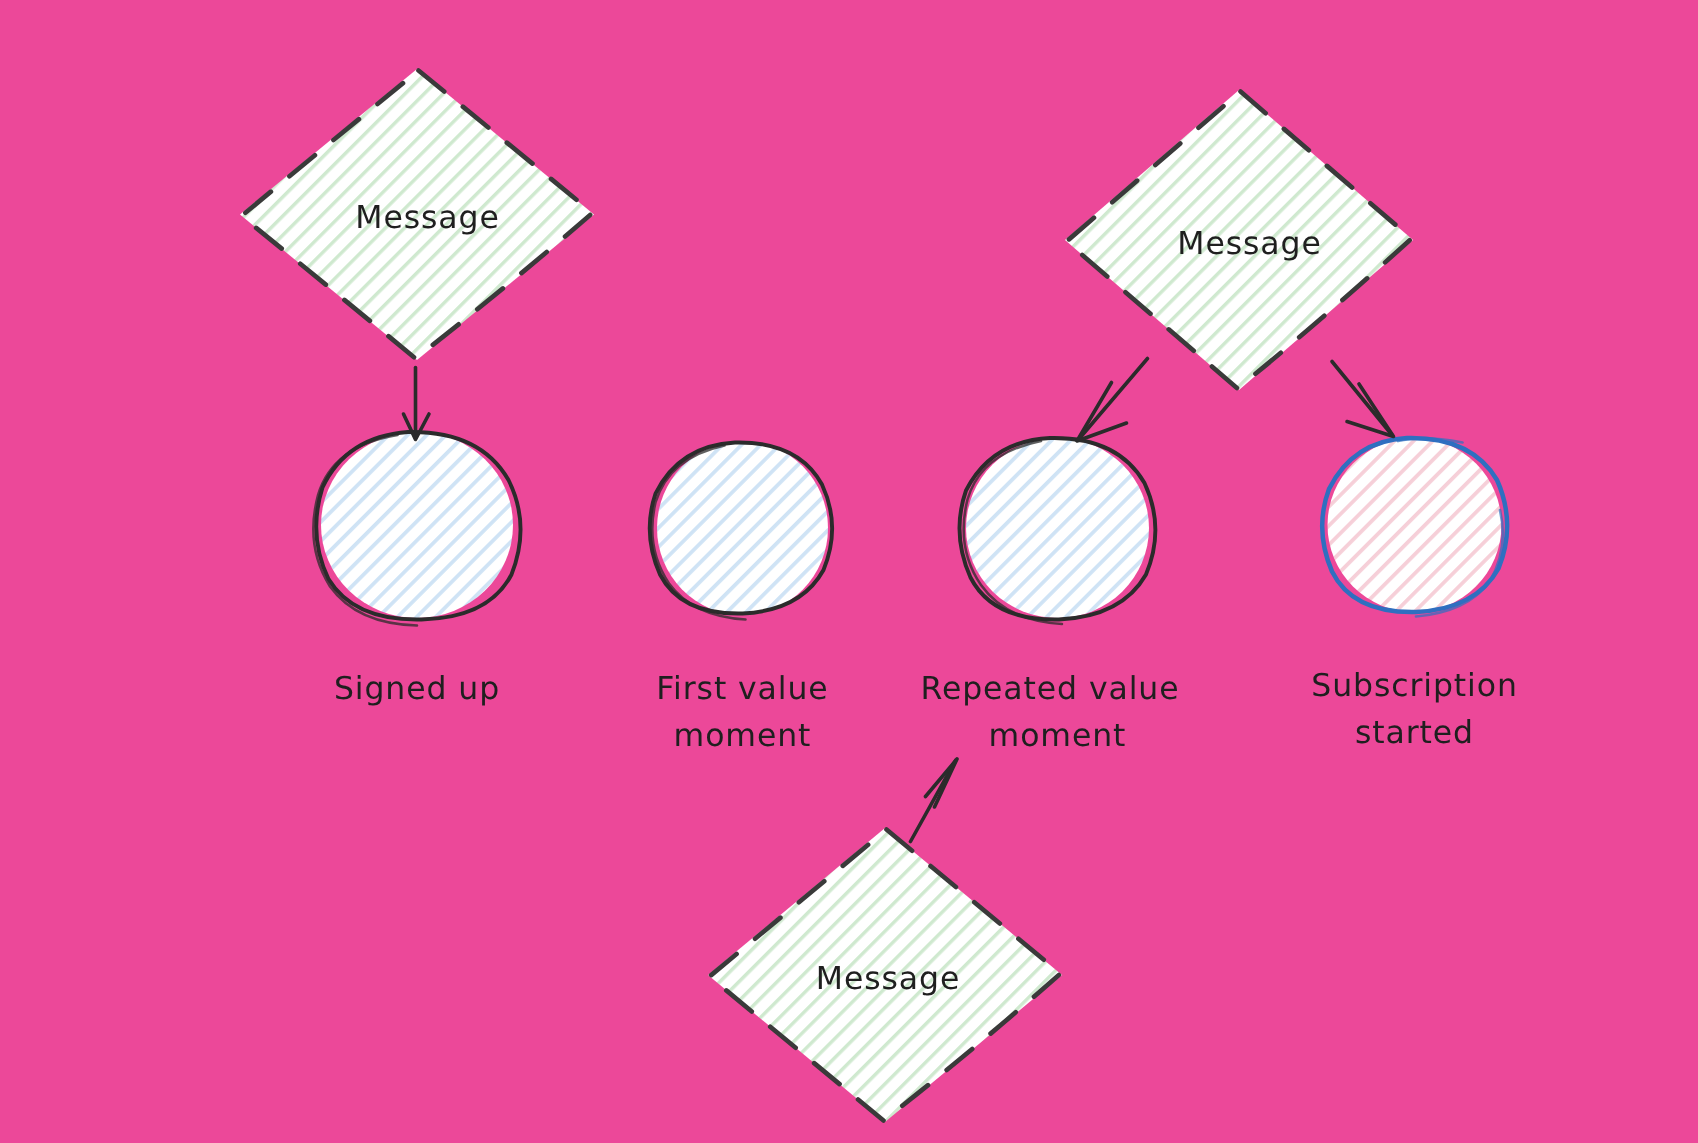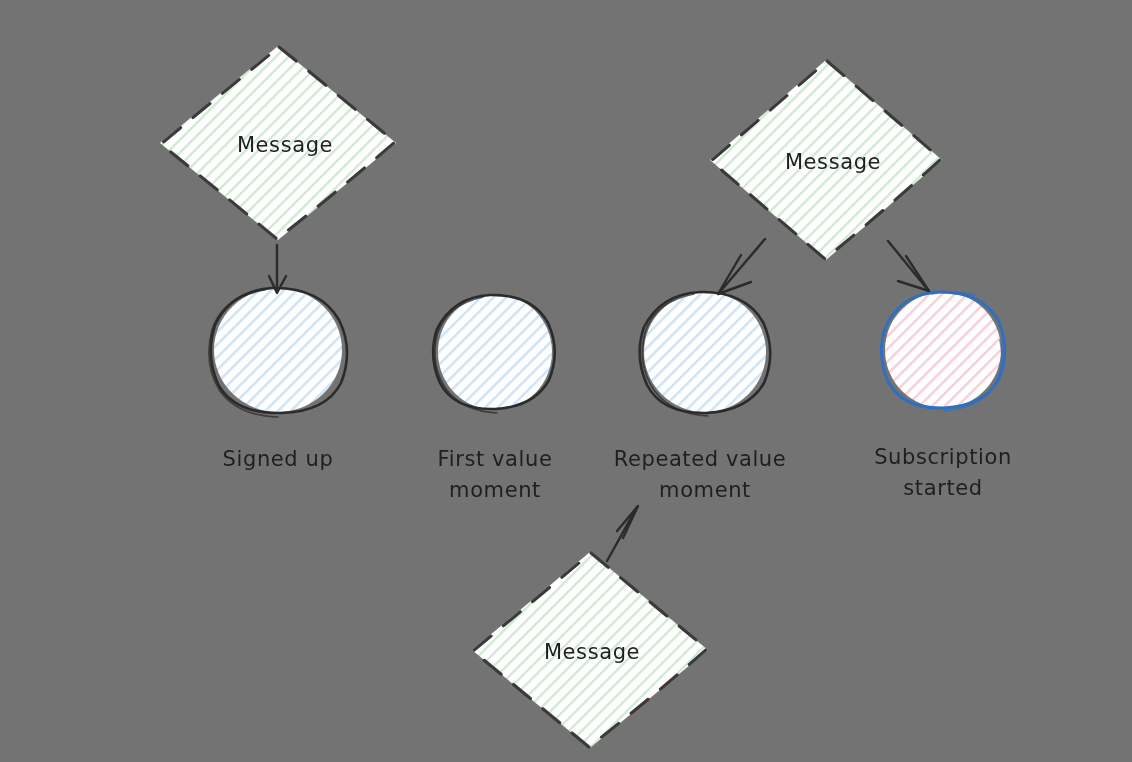--- a/index.html
+++ b/index.html
@@ -10,21 +10,21 @@
   body {
     width: 1132px;
     height: 762px;
     overflow: hidden;
     font-family: "DejaVu Sans", sans-serif;
   }
   #canvas-root {
     position: relative;
     width: 1132px;
     height: 762px;
-    background: #737373;
+    background: #ec4899;
   }
   svg#diagram {
     display: block;
     width: 1132px;
     height: 762px;
   }
   .node-label {
     font-family: "DejaVu Sans", sans-serif;
     font-size: 21px;
     fill: #1f1f1f;

